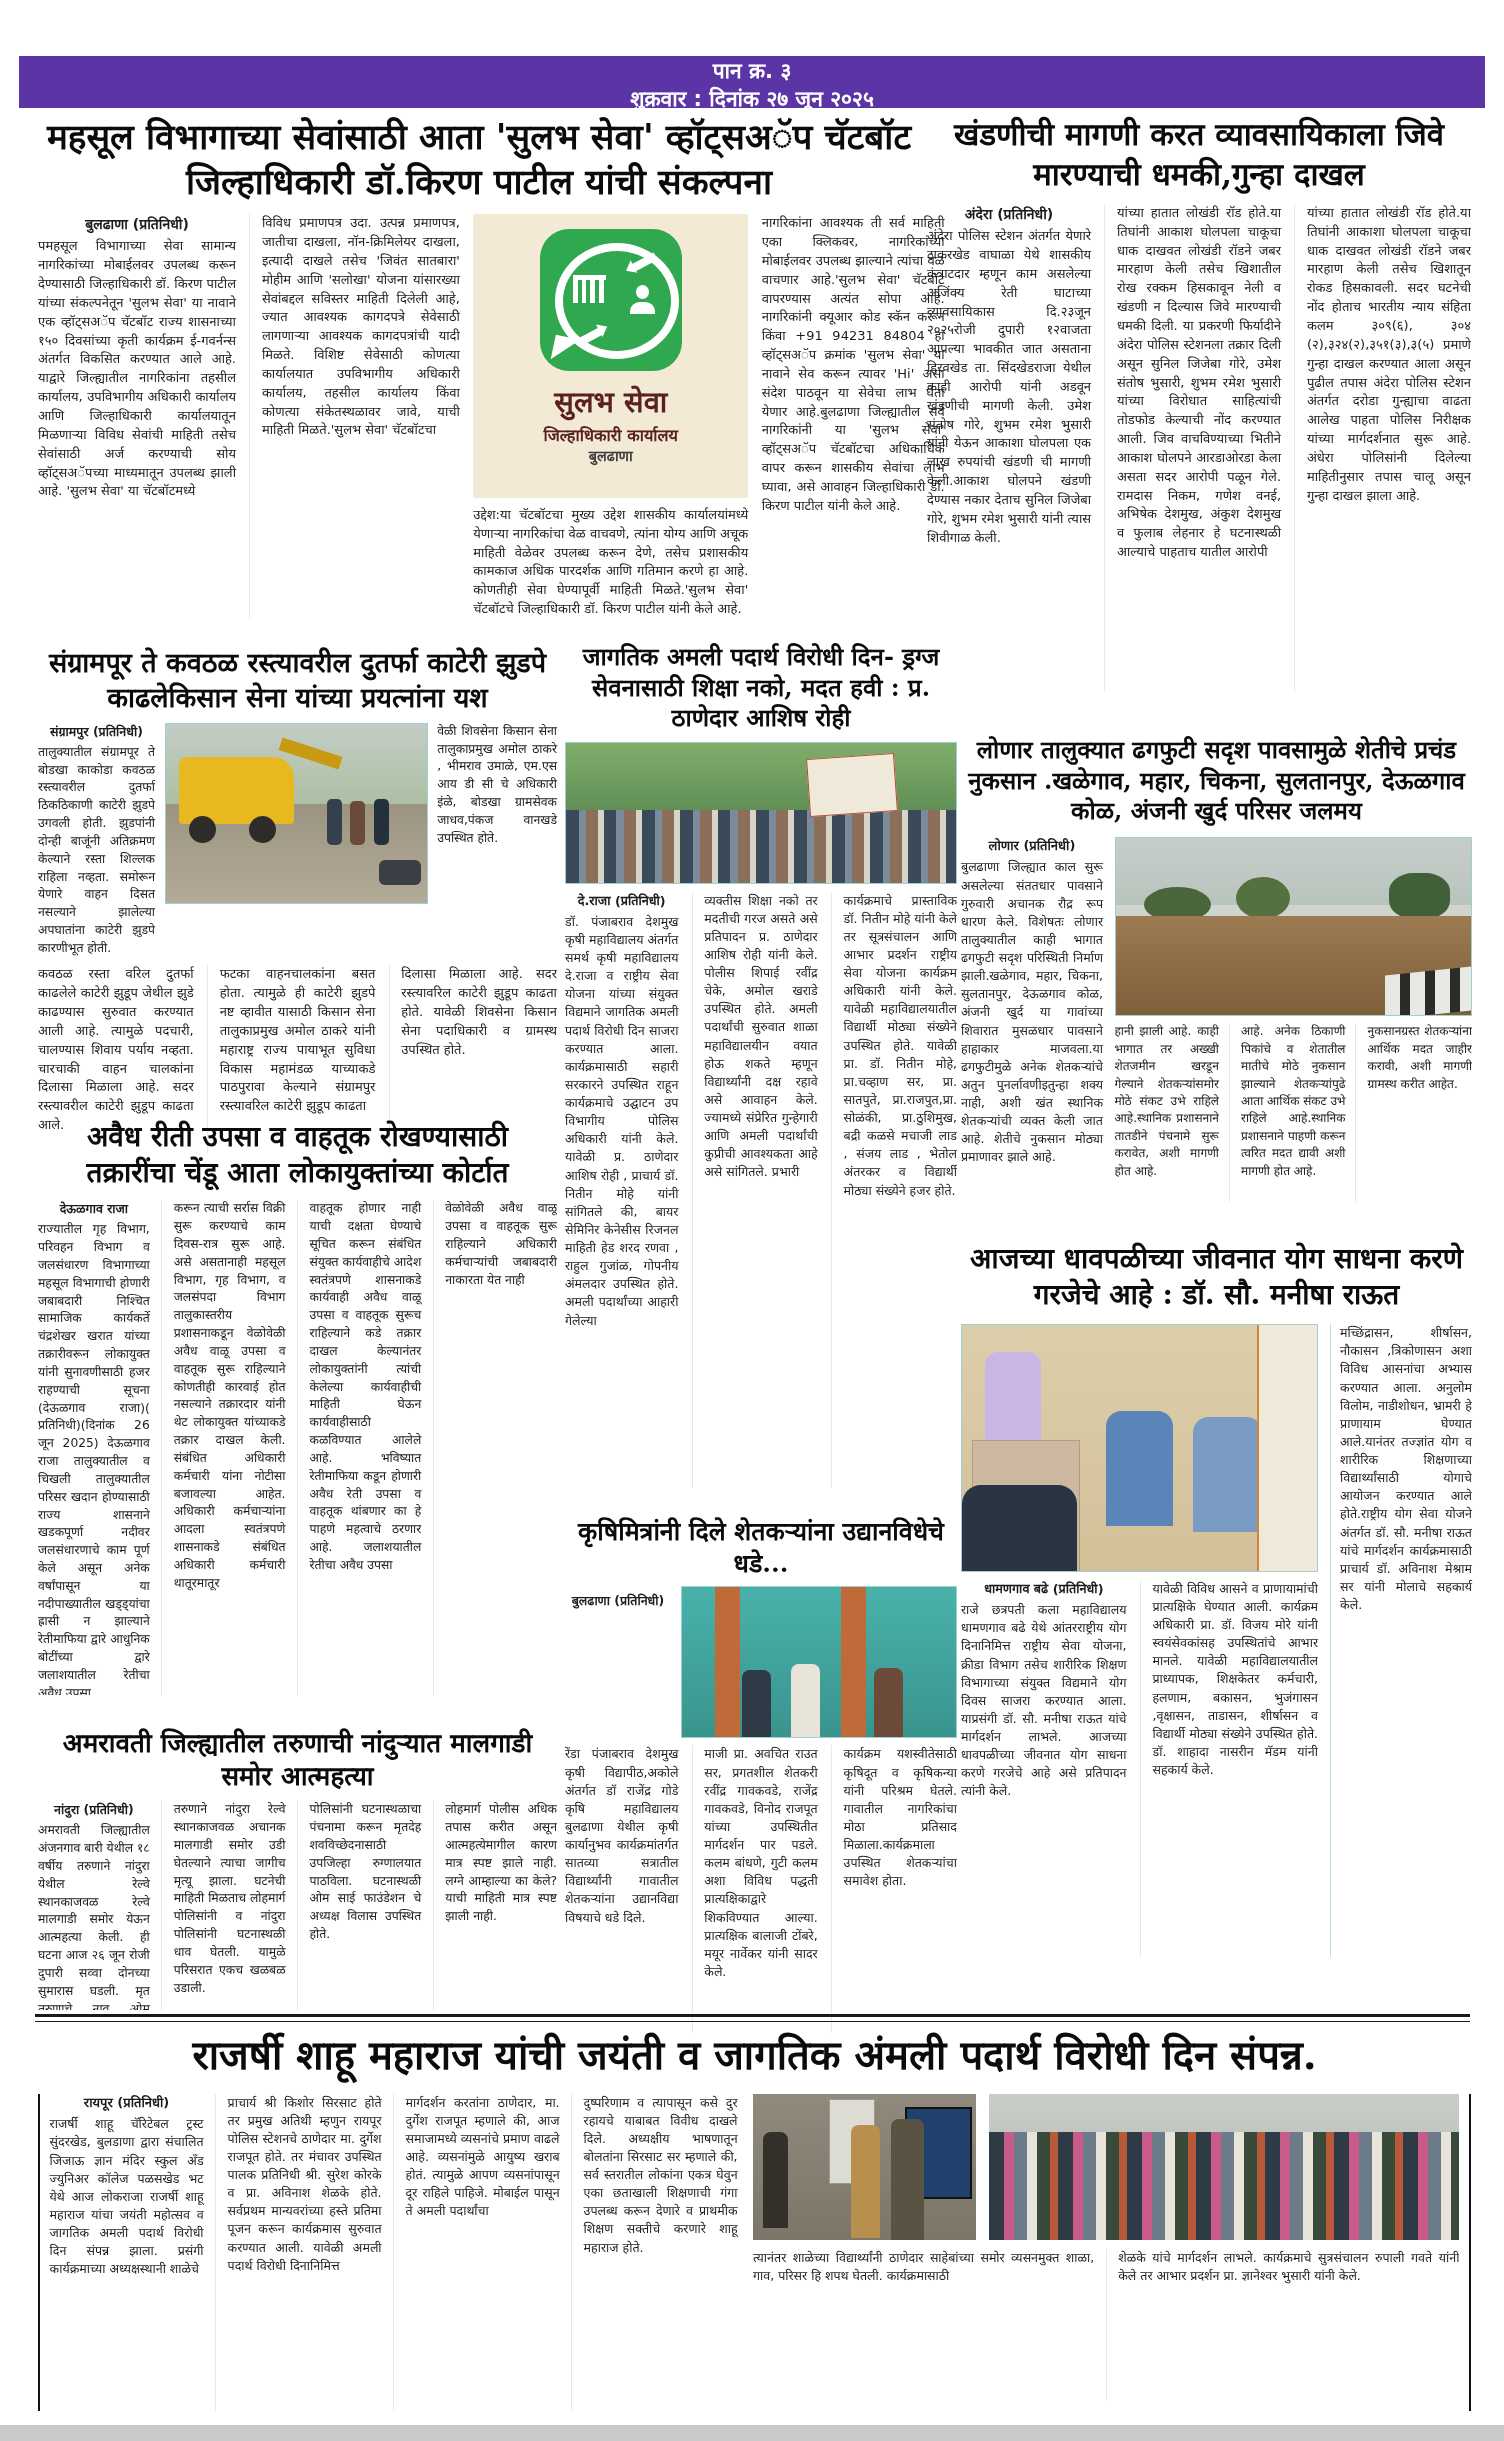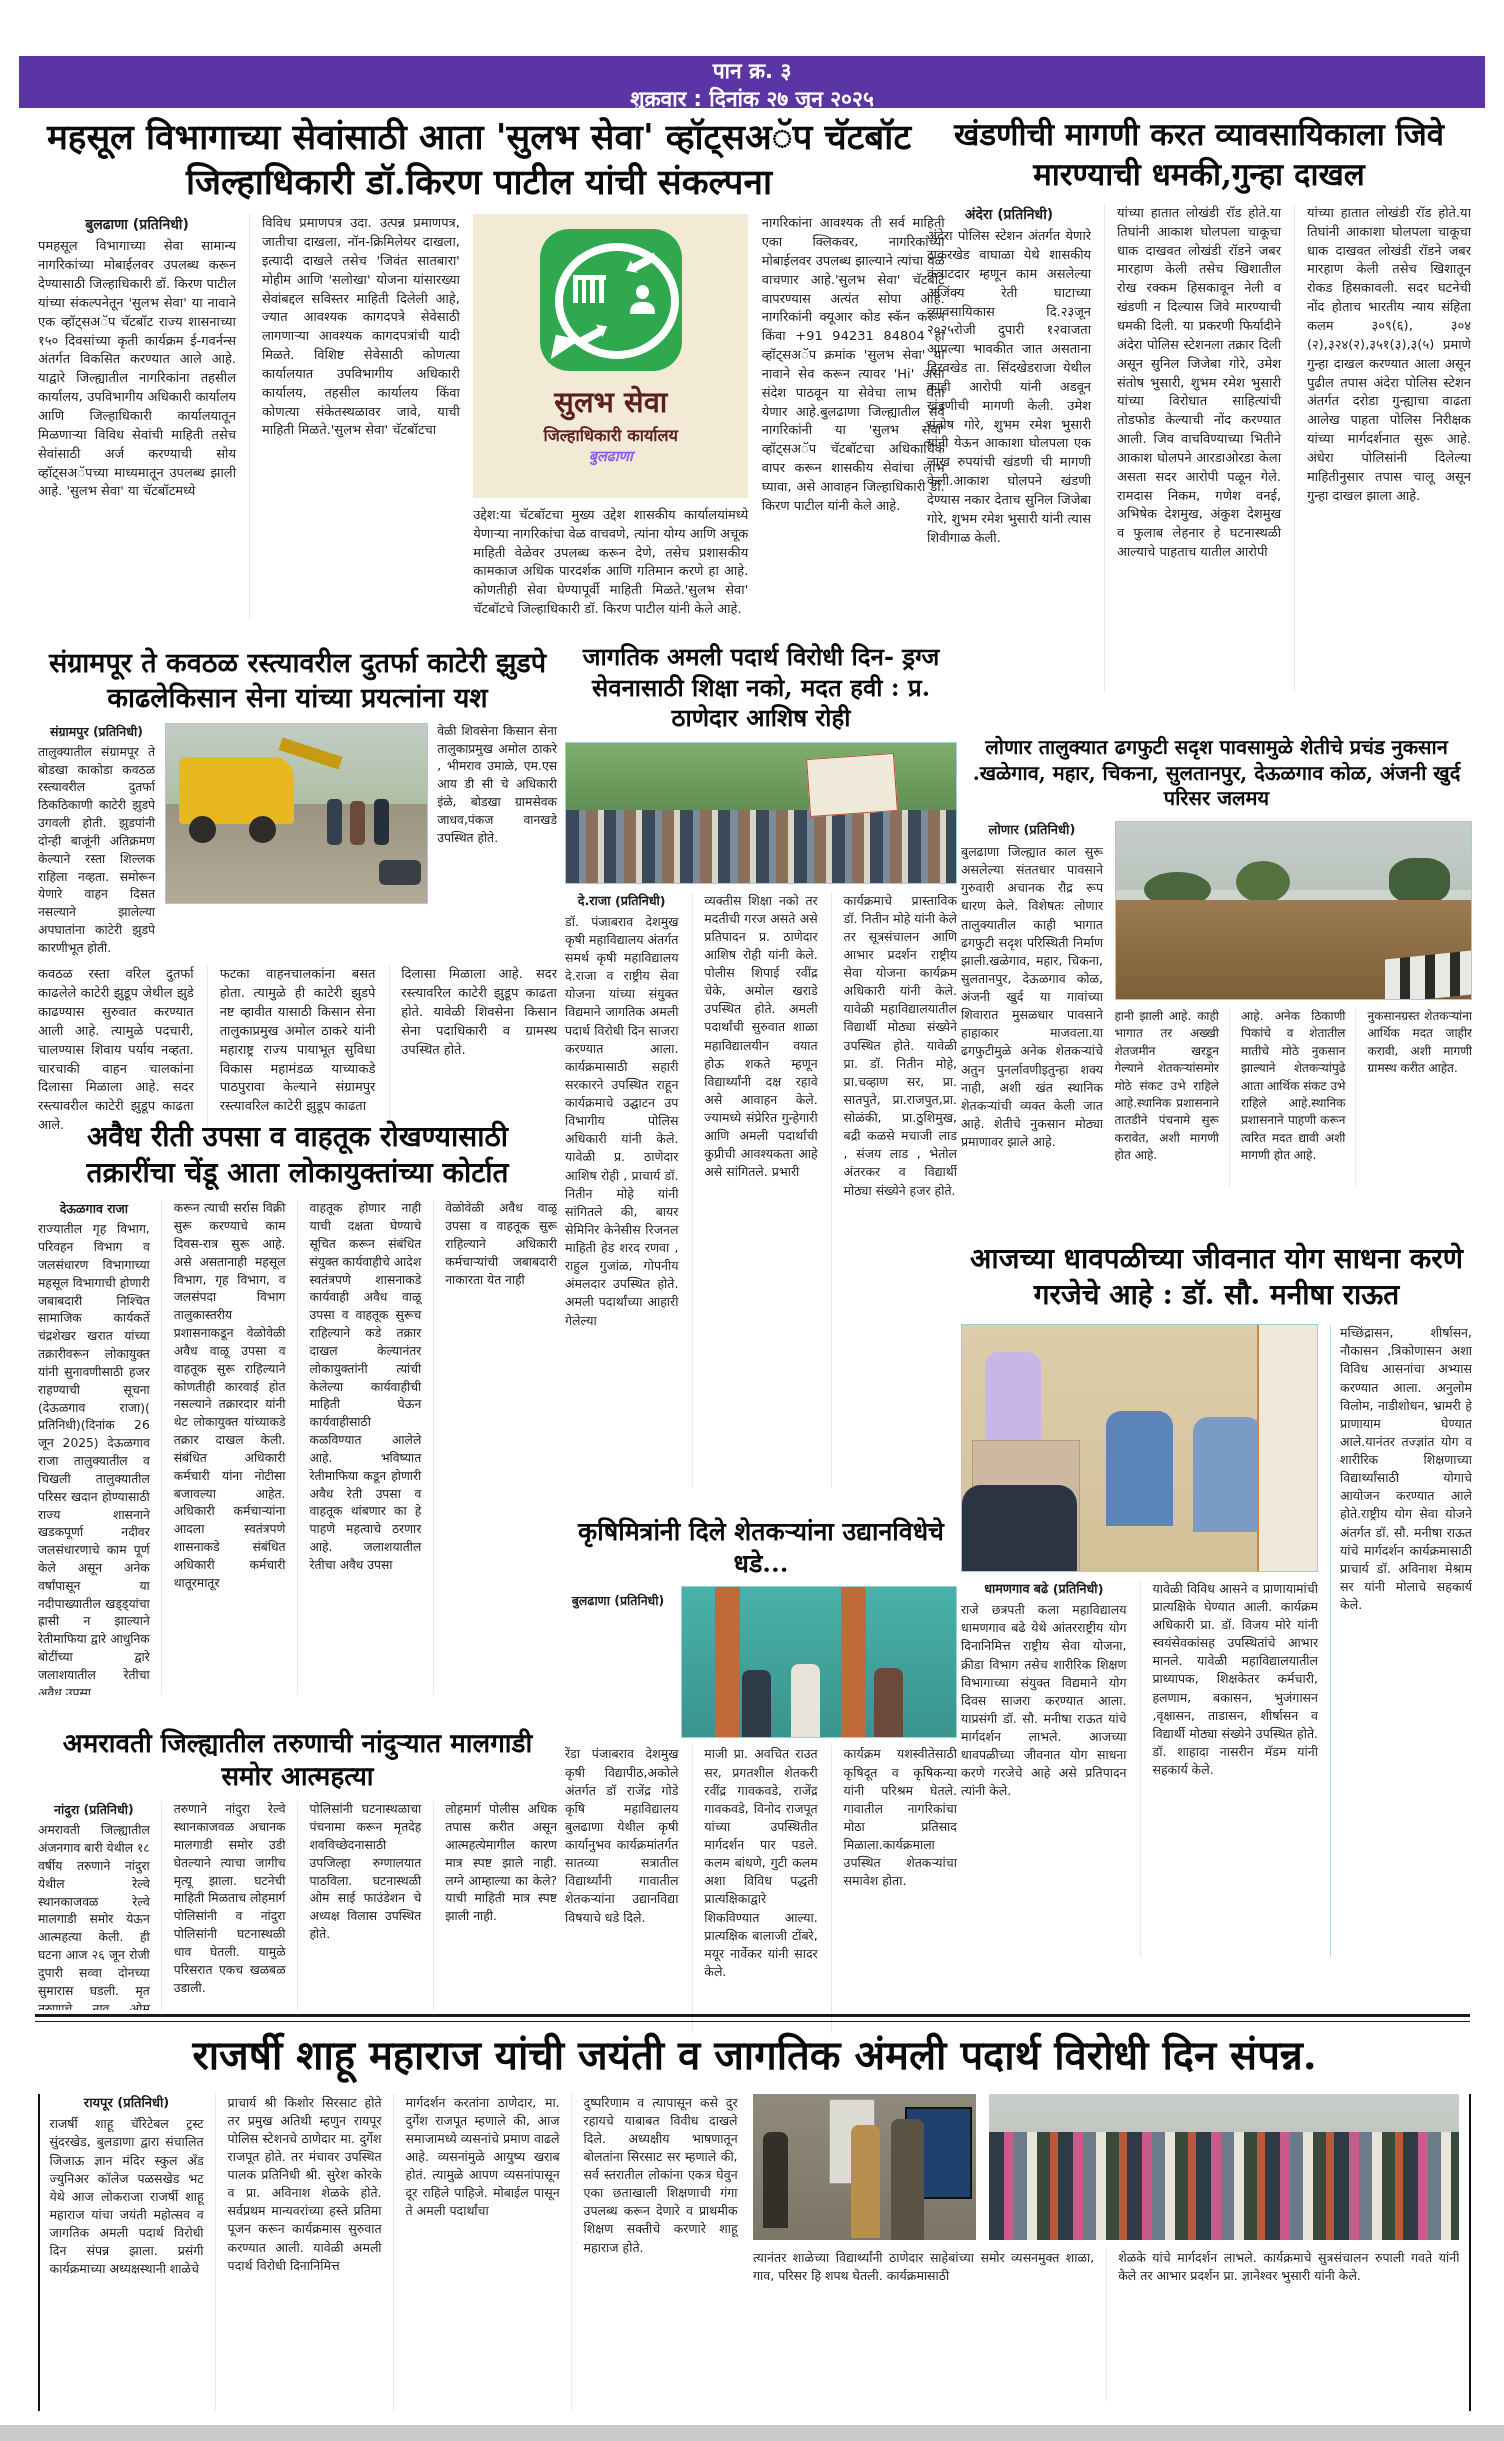--- a/index.html
+++ b/index.html
@@ -33,21 +33,21 @@
   .personicon::before{content:"";position:absolute;left:5.8px;top:0;width:13.4px;height:13.4px;border-radius:50%;background:#fff;}
   .personicon::after{content:"";position:absolute;left:0;bottom:0;width:25px;height:12.5px;border-radius:9.6px 9.6px 0 0;background:#fff;}
   .arrow-a{position:absolute;right:25px;top:29px;width:25px;height:7.7px;background:#fff;transform:rotate(-28deg);}
   .arrow-a::before{content:"";position:absolute;left:-7.7px;top:-3.8px;border-right:9.6px solid #fff;
                    border-top:7.7px solid transparent;border-bottom:7.7px solid transparent;}
   .arrow-b{position:absolute;left:37px;bottom:31px;width:25px;height:7.7px;background:#fff;transform:rotate(-28deg);}
   .arrow-b::before{content:"";position:absolute;right:-7.7px;top:-3.8px;border-left:9.6px solid #fff;
                    border-top:7.7px solid transparent;border-bottom:7.7px solid transparent;}
   .lg-title{font-size:29px;font-weight:700;color:#5a1f1f;}
   .lg-org{font-size:16.3px;font-weight:700;color:#5a1f1f;margin-top:3.8px;}
-  .lg-place{font-size:14.4px;font-weight:700;color:#8b5cf6;font-style:italic;}
+  .lg-place{font-size:14.4px;font-weight:700;color:#404040;}
   .divider{border-top:3.8px solid #1a1a1a;border-bottom:1.9px solid #1a1a1a;height:3.8px;}
 </style>
 </head>
 <body>
 
 <div class="abs mast" style="left:19px;top:56px;width:1466px;height:52px;flex-direction:column;">
   <span class="pageno">पान क्र. ३</span>
   <span class="dateline-top">शुक्रवार : दिनांक २७ जून २०२५</span>
   <span class="brand">
     <span class="b-top">दैनिक</span>
@@ -134,21 +134,21 @@
     <div class="col" style="font-size:12.5px;">
       <span class="dateline" style="font-size:12.7px;">दे.राजा (प्रतिनिधी)</span>
       <span>डॉ. पंजाबराव देशमुख कृषी महाविद्यालय अंतर्गत समर्थ कृषी महाविद्यालय दे.राजा व राष्ट्रीय सेवा योजना यांच्या संयुक्त विद्यमाने जागतिक अमली पदार्थ विरोधी दिन साजरा करण्यात आला. कार्यक्रमासाठी सहारी सरकारने उपस्थित राहून कार्यक्रमाचे उद्घाटन उप विभागीय पोलिस अधिकारी यांनी केले. यावेळी प्र. ठाणेदार आशिष रोही , प्राचार्य डॉ. नितीन मोहे यांनी सांगितले की, बायर सेमिनिर केनेसीस रिजनल माहिती हेड शरद रणवा , राहुल गुजांळ, गोपनीय अंमलदार उपस्थित होते. अमली पदार्थांच्या आहारी गेलेल्या</span>
     </div>
     <div class="col" style="font-size:12.5px;">व्यक्तीस शिक्षा नको तर मदतीची गरज असते असे प्रतिपादन प्र. ठाणेदार आशिष रोही यांनी केले. पोलीस शिपाई रवींद्र चेके, अमोल खराडे उपस्थित होते. अमली पदार्थांची सुरुवात शाळा महाविद्यालयीन वयात होऊ शकते म्हणून विद्यार्थ्यांनी दक्ष रहावे असे आवाहन केले. ज्यामध्ये संप्रेरित गुन्हेगारी आणि अमली पदार्थांची कुप्रीची आवश्यकता आहे असे सांगितले. प्रभारी</div>
     <div class="col" style="font-size:12.5px;">कार्यक्रमाचे प्रास्ताविक डॉ. नितीन मोहे यांनी केले तर सूत्रसंचालन आणि आभार प्रदर्शन राष्ट्रीय सेवा योजना कार्यक्रम अधिकारी यांनी केले. यावेळी महाविद्यालयातील विद्यार्थी मोठ्या संख्येने उपस्थित होते. यावेळी प्रा. डॉ. नितीन मोहे, प्रा.चव्हाण सर, प्रा. सातपुते, प्रा.राजपुत,प्रा. सोळंकी, प्रा.ठुशिमुख, बद्री कळसे मचाजी लाड , संजय लाड , भेतोल अंतरकर व विद्यार्थी मोठ्या संख्येने हजर होते.</div>
   </div>
 </div>
 
 <div class="abs" style="left:961px;top:735px;width:511px;">
-  <div class="headline" style="font-size:20px;">लोणार तालुक्यात ढगफुटी सदृश पावसामुळे शेतीचे प्रचंड नुकसान .खळेगाव, महार, चिकना, सुलतानपुर, देऊळगाव कोळ, अंजनी खुर्द परिसर जलमय</div>
+  <div class="headline" style="font-size:24px;">लोणार तालुक्यात ढगफुटी सदृश पावसामुळे शेतीचे प्रचंड नुकसान .खळेगाव, महार, चिकना, सुलतानपुर, देऊळगाव कोळ, अंजनी खुर्द परिसर जलमय</div>
   <div style="display:flex;gap:11.5px;margin-top:9.6px;">
     <div class="col" style="flex:0 0 142px;font-size:12.5px;">
       <span class="dateline" style="font-size:13px;">लोणार (प्रतिनिधी)</span>
       <span>बुलढाणा जिल्ह्यात काल सुरू असलेल्या संततधार पावसाने गुरुवारी अचानक रौद्र रूप धारण केले. विशेषतः लोणार तालुक्यातील काही भागात ढगफुटी सदृश परिस्थिती निर्माण झाली.खळेगाव, महार, चिकना, सुलतानपुर, देऊळगाव कोळ, अंजनी खुर्द या गावांच्या शिवारात मुसळधार पावसाने हाहाकार माजवला.या ढगफुटीमुळे अनेक शेतकऱ्यांचे अतुन पुनर्लावणीइतुन्हा शक्य नाही, अशी खंत स्थानिक शेतकऱ्यांची व्यक्त केली जात आहे. शेतीचे नुकसान मोठ्या प्रमाणावर झाले आहे.</span>
     </div>
     <div style="flex:1;">
       <div class="photo" style="width:100%;height:179px;box-sizing:border-box;">
         <div class="shape" style="left:0;top:0;right:0;height:38%;background:linear-gradient(#c7cdc9,#b9c4bd);"></div>
         <div class="shape" style="left:8%;top:28%;width:67px;height:35px;border-radius:50%;background:#49663c;"></div>
         <div class="shape" style="left:34%;top:22%;width:54px;height:42px;border-radius:50%;background:#55713f;"></div>

